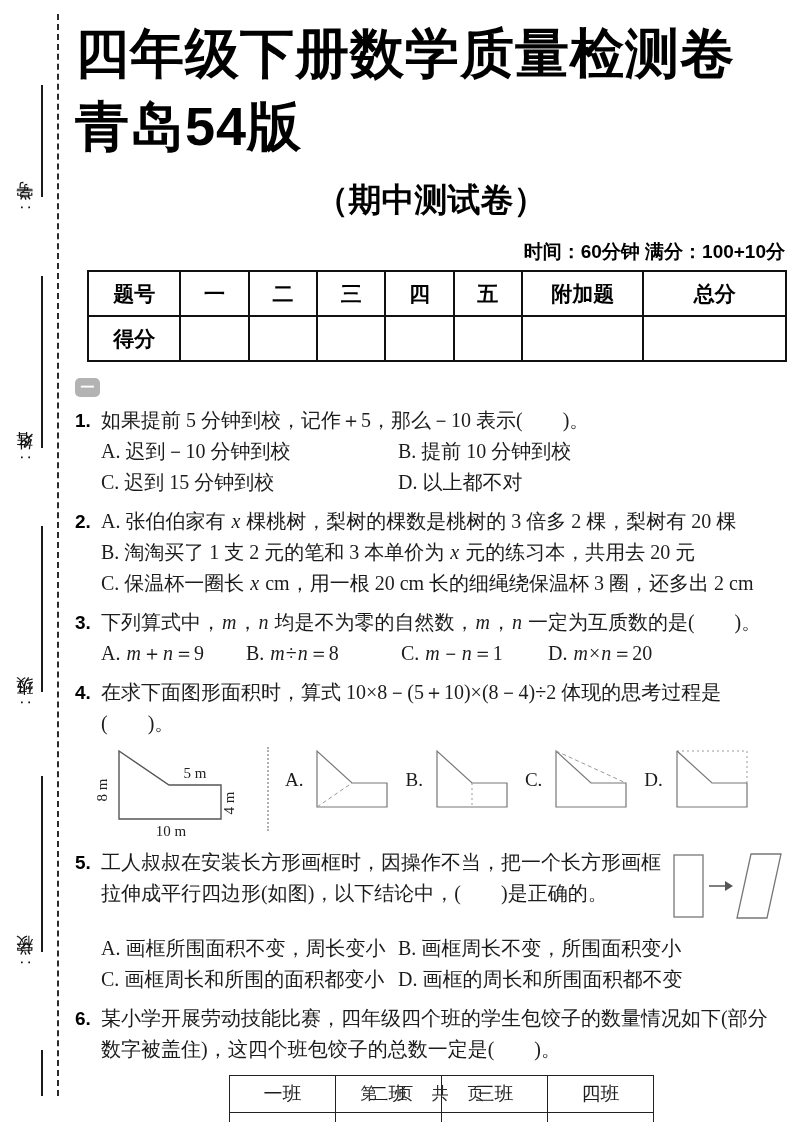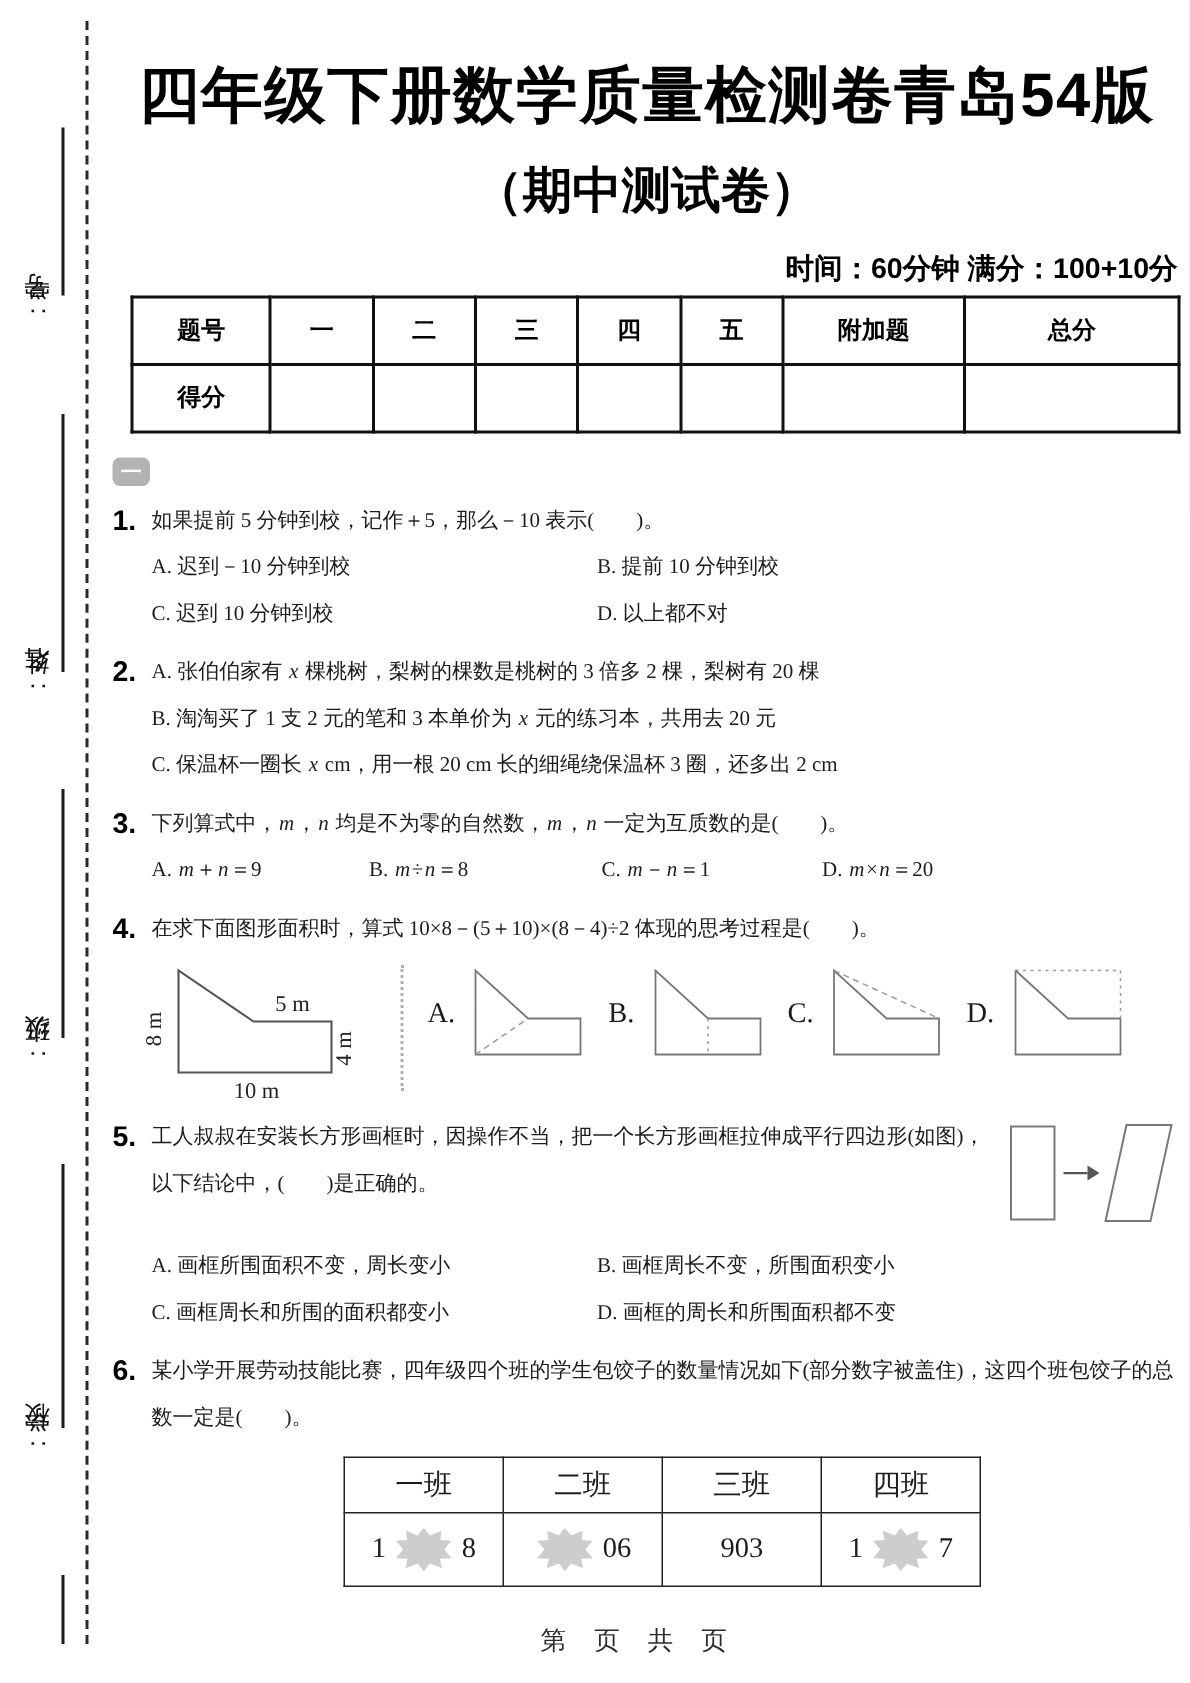--- a/index.html
+++ b/index.html
@@ -19,51 +19,51 @@
   .bl5 { top:1050px; height:46px; }
   .margin-label {
     position:absolute; left:13px; width:22px; font-size:17px; color:#111;
     writing-mode:vertical-rl; transform:rotate(180deg); letter-spacing:2px;
     font-family:"Liberation Sans", sans-serif;
   }
   .ml1 { top:203px; } .ml2 { top:453px; } .ml3 { top:698px; } .ml4 { top:958px; }
   
   .content { position:absolute; left:75px; top:0; width:712px; }
   .title {
-    margin-top:36px; text-align:center; font-size:41px; font-weight:700;
+    margin-top:18px; text-align:left; font-size:54px; font-weight:700;
     font-family:"Liberation Sans", sans-serif; letter-spacing:1px; color:#000;
   }
   .subtitle {
     margin-top:14px; text-align:center; font-size:33px; font-weight:700;
     font-family:"Liberation Sans", sans-serif; color:#000;
   }
   .exam-info {
     margin-top:16px; text-align:right; padding-right:2px; font-size:19px; font-weight:700;
     font-family:"Liberation Sans", sans-serif; color:#000;
   }
   
   table.score { border-collapse:collapse; margin-top:5px; margin-left:12px; }
   table.score td {
-    border:2px solid #111; text-align:center; font-size:16px; font-weight:700;
+    border:2px solid #111; text-align:center; font-size:21px; font-weight:700;
     font-family:"Liberation Sans", sans-serif; height:45px; color:#000;
   }
   .sc0 { width:95px; } .sc  { width:70px; } .sc6 { width:125px; } .sc7 { width:147px;margin-left:40px; }
   
   .section { margin-top:16px; display:flex; align-items:center; }
   .badge {
     width:25px; height:19px; border-radius:5px; background:#b3b3b3; color:#fff;
     font-size:14px; font-weight:700; text-align:center; line-height:19px;
     font-family:"Liberation Sans", sans-serif; margin-right:8px; flex:0 0 auto;
   }
   .section-title { font-size:19px; font-weight:700; color:#000; font-family:"Liberation Sans", sans-serif; white-space:pre-wrap; }
   
   .q { display:flex; margin-top:8px; }
   .qno { flex:0 0 26px; font-weight:700; font-size:19px; font-family:"Liberation Sans", sans-serif; line-height:31px; color:#000; }
   .qbody { flex:1; min-width:0; }
-  .stem, .opt { font-size:14px; line-height:31px; white-space:pre-wrap; }
+  .stem, .opt { font-size:20px; line-height:31px; white-space:pre-wrap; }
   .tag { color:#a9a9a9; }
   .mvar { font-style:italic; padding:0 1px; }
   .opts-2col { display:grid; grid-template-columns:297px auto; }
   .opts-rows .opt { display:block; }
   .opts-4col { display:grid; grid-template-columns:145px 155px 147px auto; }
   
   .fig-row { display:flex; align-items:flex-start; margin-top:6px; margin-left:-14px; }
   .fig-divider { border-left:2px dotted #b0b0b0; height:84px; margin:2px 10px 0 8px; }
   .fig-opt { display:flex; align-items:center; margin-right:6px; }
   .fig-letter { font-size:19px; margin:0 2px 0 6px; }
@@ -138,21 +138,21 @@
       <span class="badge">一</span>
     </div>
 
     <div class="q">
       <div class="qno">1.</div>
       <div class="qbody">
         <div class="stem">如果提前 5 分钟到校，记作＋5，那么－10 表示(　　)。</div>
         <div class="opts-2col">
           <div class="opt">A. 迟到－10 分钟到校</div>
           <div class="opt">B. 提前 10 分钟到校</div>
-          <div class="opt">C. 迟到 10 分钟到校</div>
+          <div class="opt">C. 迟到 15 分钟到校</div>
           <div class="opt">D. 以上都不对</div>
         </div>
       </div>
     </div>
 
     <div class="q">
       <div class="qno">2.</div>
       <div class="qbody">
         <div class="opts-rows">
           <div class="opt"><span>A. 张伯伯家有 </span><span class="mvar">x</span><span> 棵桃树，梨树的棵数是桃树的 3 倍多 2 棵，梨树有 20 棵</span></div>

